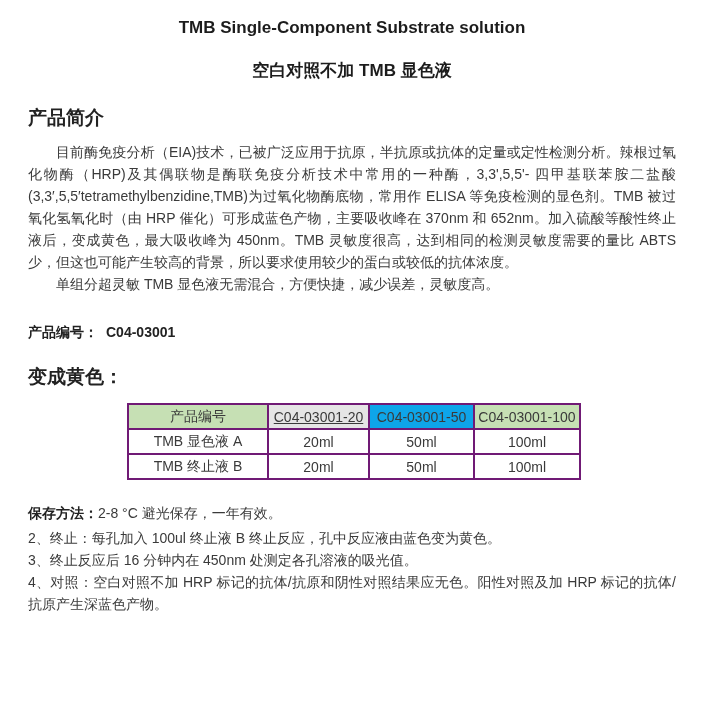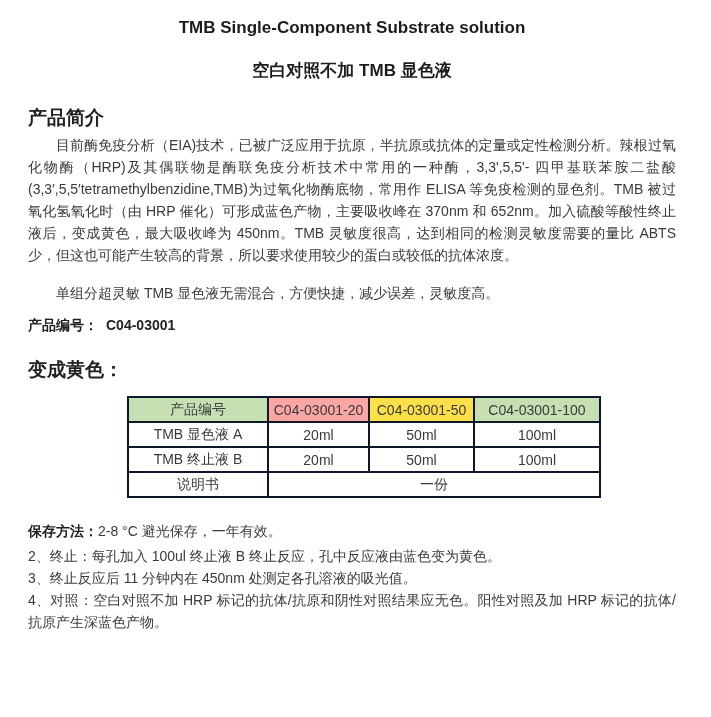--- a/index.html
+++ b/index.html
@@ -35,51 +35,50 @@
     font-weight: bold;
     color: #222222;
   }
   .intro-heading { margin-top: 23px; }
   .para {
     font-size: 14px;
     line-height: 22px;
     text-align: justify;
     text-indent: 2em;
     color: #3a3a3a;
-    margin-top: 16px;
   }
-  .para-first { margin-top: 3px; }
+  .para-first { margin-top: 10px; }
   .inline-row { font-size: 14px; line-height: 20px; }
   .inline-row .lbl { font-weight: bold; color: #222222; }
   .inline-row .val-bold { font-weight: bold; color: #222222; margin-left: 8px; }
   .inline-row .val { color: #3a3a3a; }
-  .product-code-row { margin-top: 11px; }
+  .product-code-row { margin-top: 27px; }
   .kit-heading { margin-top: 22px; }
   .kit-table {
     border-collapse: collapse;
     margin-top: 13px;
     margin-left: 99px;
     table-layout: fixed;
     width: 452px;
   }
   .kit-table th, .kit-table td {
-    border: 2px solid #0f172a;
+    border: 2px solid #701a75;
     font-size: 14px;
     font-weight: normal;
     text-align: center;
     color: #3a3a3a;
     height: 25px;
     padding: 1px 2px;
     overflow: hidden;
     white-space: nowrap;
   }
   .col-name  { width: 140px; }
   .col-s20   { width: 101px; }
   .col-s50   { width: 105px; }
-  .col-s100  { width: 126px; }
+  .col-s100  { width: 106px; }
   .storage-row { margin-top: 23px; }
   .steps-heading { margin-top: 28px; }
   .step {
     font-size: 14px;
     line-height: 22px;
     text-align: justify;
     color: #3a3a3a;
   }
   .steps-list { margin-top: 4px; }
 </style>
@@ -98,47 +97,43 @@
   <div class="inline-row product-code-row">
     <span class="lbl">产品编号：</span><span class="val-bold">C04-03001</span>
   </div>
 
   <div class="heading kit-heading">变成黄色：</div>
 
   <table class="kit-table">
     <tbody>
         <tr>
       <th class="col-name" style="background-color: rgb(198, 224, 180);">产品编号</th>
-      <th class="col-s20" style="background-color: #fca5a5;">C04-03001-20</th>
-      <th class="col-s50" style="background-color: #fde047;">C04-03001-50</th>
+      <th class="col-s20" style="background-color: #e5e5e5; text-decoration: underline;">C04-03001-20</th>
+      <th class="col-s50" style="background-color: #0ea5e9;">C04-03001-50</th>
       <th class="col-s100" style="background-color: rgb(198, 224, 180);">C04-03001-100</th>
     </tr>
     <tr>
       <td>TMB 显色液 A</td>
       <td>20ml</td>
       <td>50ml</td>
       <td>100ml</td>
     </tr>
     <tr>
       <td>TMB 终止液 B</td>
       <td>20ml</td>
       <td>50ml</td>
       <td>100ml</td>
     </tr>
-    <tr>
-      <td>说明书</td>
-      <td colspan="3">一份</td>
-    </tr>
   </tbody>
     </table>
 
   <div class="inline-row storage-row">
     <span class="lbl">保存方法：</span><span class="val">2-8 °C 避光保存，一年有效。</span>
   </div>
 
   <div class="steps-list">
     <p class="step">2、终止：每孔加入 100ul 终止液 B 终止反应，孔中反应液由蓝色变为黄色。</p>
-    <p class="step">3、终止反应后 11 分钟内在 450nm 处测定各孔溶液的吸光值。</p>
+    <p class="step">3、终止反应后 16 分钟内在 450nm 处测定各孔溶液的吸光值。</p>
     <p class="step">4、对照：空白对照不加 HRP 标记的抗体/抗原和阴性对照结果应无色。阳性对照及加 HRP 标记的抗体/抗原产生深蓝色产物。</p>
 
   </div>
 
 </div>
 
 </body></html>

